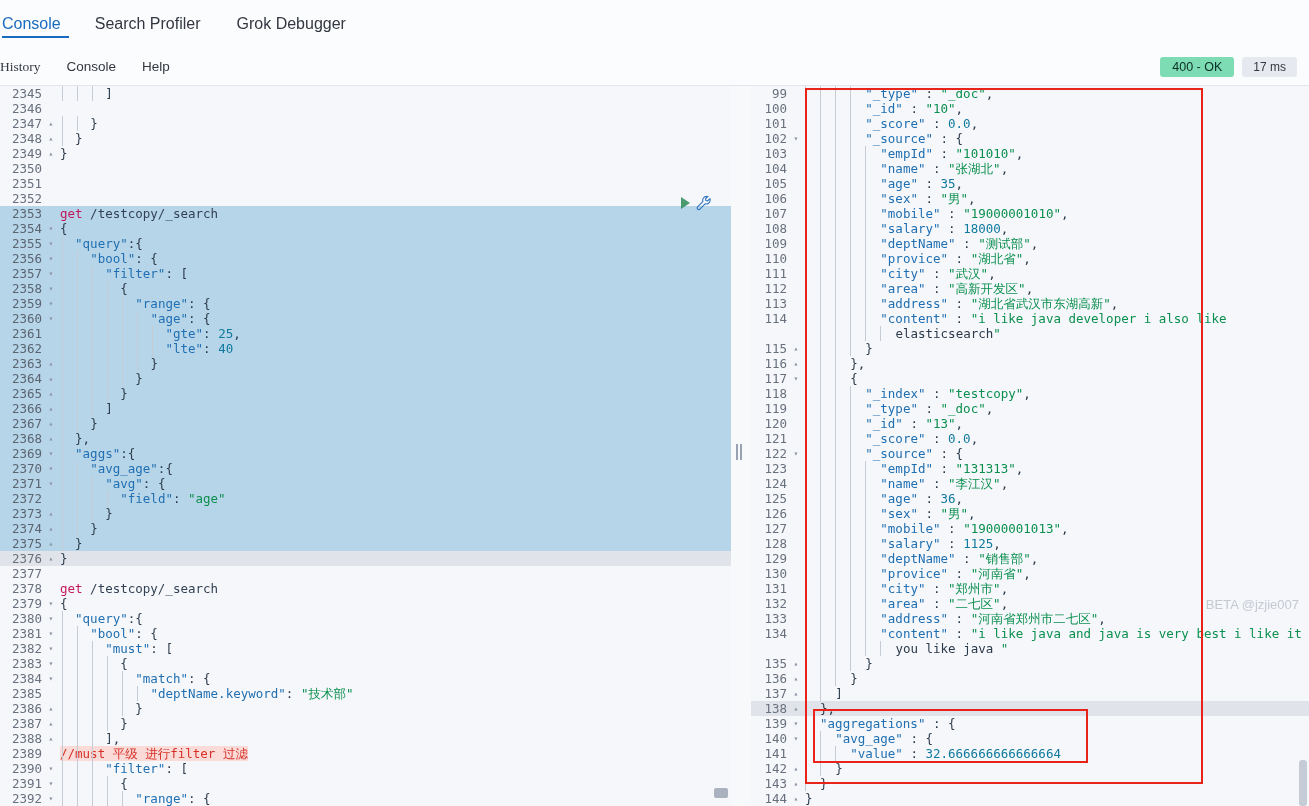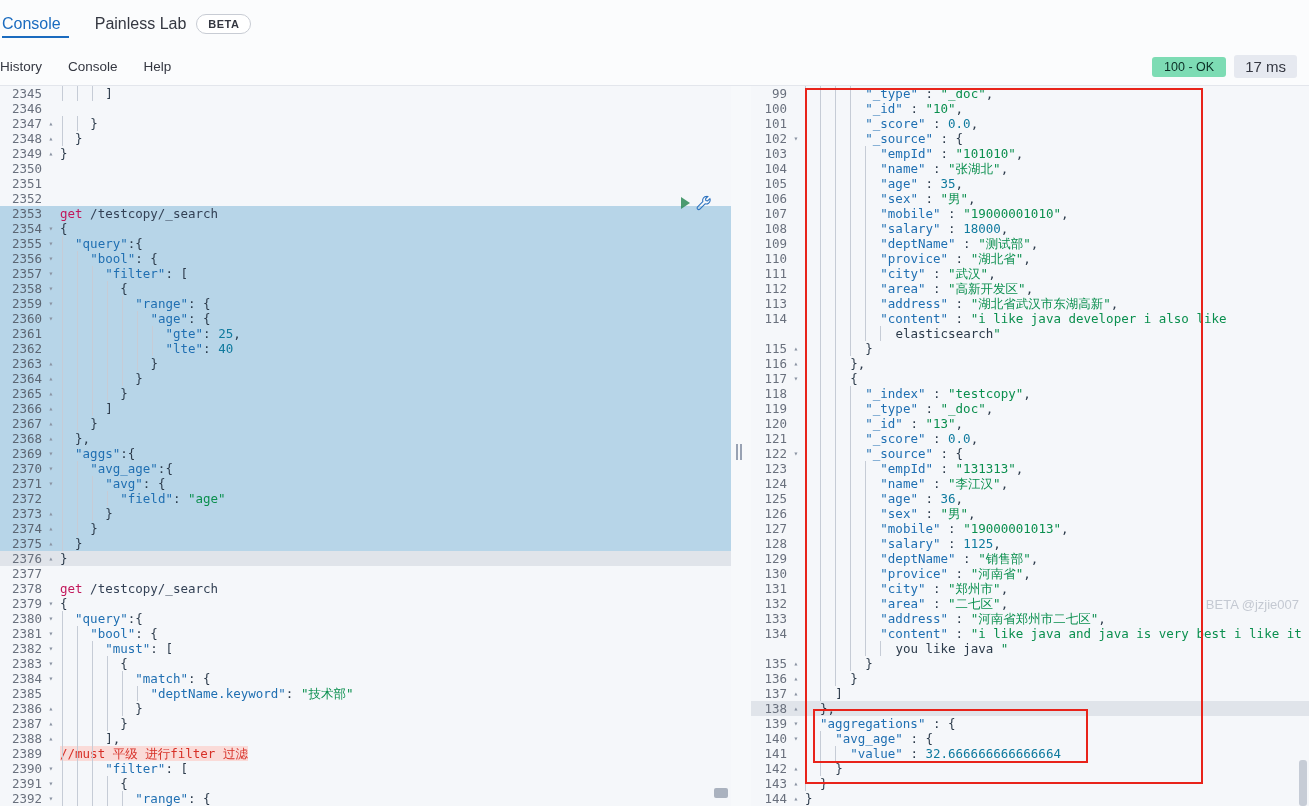--- a/index.html
+++ b/index.html
@@ -40,31 +40,31 @@
   .subbar {
     position: absolute; left: 0; top: 48px; width: 1309px; height: 37px;
     background: #fbfcfd;
     display: flex; align-items: center;
   }
   .subbar .links { display: flex; align-items: center; padding-left: 0px; }
   .sublink {
     font-size: 13.5px; color: #343741; padding: 0 13px; cursor: pointer;
     white-space: nowrap;
   }
-  .sublink:first-child { padding-left: 0px; }
+  .sublink:first-child { padding-left: 0px; font-family: Liberation Serif, serif; }
   .status-wrap {
     margin-left: auto; display: flex; align-items: center; gap: 8px;
     padding-right: 12px;
   }
   .status-ok {
     background: #7ddcb4; color: #0b2e25; font-size: 12.5px;
     padding: 3px 12px; border-radius: 3px; white-space: nowrap;
   }
   .status-time {
-    background: #e6e9f0; color: #343741; font-size: 15px;
+    background: #e6e9f0; color: #343741; font-size: 12px;
     padding: 3px 11px; border-radius: 3px; white-space: nowrap;
   }
   .hairline {
     position: absolute; left: 0; top: 85px; width: 1309px; height: 1px;
     background: #e3e6ec;
   }
 
   
   .editor-pane {
     position: absolute; left: 0; top: 86px; width: 731px; height: 720px;
@@ -173,33 +173,35 @@
 </head>
 <body>
 
 <div id="app">
 
   <div class="tabbar">
     <div class="tab active">
       <span>Console</span>
     </div>
     <div class="tab">
-      <span>Painless Lab</span>
-      <span class="beta-badge">BETA</span>
+      <span>Search Profiler</span>
+    </div>
+    <div class="tab">
+      <span>Grok Debugger</span>
     </div>
   </div>
 
   <div class="subbar">
     <div class="links">
       <div class="sublink">History</div>
       <div class="sublink">Console</div>
       <div class="sublink">Help</div>
     </div>
     <div class="status-wrap">
-      <div class="status-ok">100 - OK</div>
+      <div class="status-ok">400 - OK</div>
       <div class="status-time">17 ms</div>
     </div>
   </div>
   <div class="hairline"></div>
 
   <div class="editor-pane code" id="editor-pane" style="padding-top: 0px;"><div class="row"><span class="gutter">2345</span><span class="fold"></span><span class="src"><span class="k-punct"> </span><span class="k-punct"> </span><span class="k-punct"> </span><span class="k-punct"> </span><span class="k-punct"> </span><span class="k-punct"> </span><span class="k-punct">]</span></span><span class="guides"><i style="left:62px"></i><i style="left:77px"></i><i style="left:92px"></i></span></div><div class="row"><span class="gutter">2346</span><span class="fold"></span><span class="src">&nbsp;</span></div><div class="row"><span class="gutter">2347</span><span class="fold">▴</span><span class="src"><span class="k-punct"> </span><span class="k-punct"> </span><span class="k-punct"> </span><span class="k-punct"> </span><span class="k-punct">}</span></span><span class="guides"><i style="left:62px"></i><i style="left:77px"></i></span></div><div class="row"><span class="gutter">2348</span><span class="fold">▴</span><span class="src"><span class="k-punct"> </span><span class="k-punct"> </span><span class="k-punct">}</span></span><span class="guides"><i style="left:62px"></i></span></div><div class="row"><span class="gutter">2349</span><span class="fold">▴</span><span class="src"><span class="k-punct">}</span></span></div><div class="row"><span class="gutter">2350</span><span class="fold"></span><span class="src">&nbsp;</span></div><div class="row"><span class="gutter">2351</span><span class="fold"></span><span class="src">&nbsp;</span></div><div class="row"><span class="gutter">2352</span><span class="fold"></span><span class="src">&nbsp;</span></div><div class="row sel"><span class="gutter">2353</span><span class="fold"></span><span class="src"><span class="k-meth">get</span> <span class="k-url">/testcopy/_search</span></span></div><div class="row sel"><span class="gutter">2354</span><span class="fold">▾</span><span class="src"><span class="k-punct">{</span></span></div><div class="row sel"><span class="gutter">2355</span><span class="fold">▾</span><span class="src"><span class="k-punct"> </span><span class="k-punct"> </span><span class="k-key">"query"</span><span class="k-punct">:</span><span class="k-punct">{</span></span><span class="guides"><i style="left:62px"></i></span></div><div class="row sel"><span class="gutter">2356</span><span class="fold">▾</span><span class="src"><span class="k-punct"> </span><span class="k-punct"> </span><span class="k-punct"> </span><span class="k-punct"> </span><span class="k-key">"bool"</span><span class="k-punct">:</span><span class="k-punct"> </span><span class="k-punct">{</span></span><span class="guides"><i style="left:62px"></i><i style="left:77px"></i></span></div><div class="row sel"><span class="gutter">2357</span><span class="fold">▾</span><span class="src"><span class="k-punct"> </span><span class="k-punct"> </span><span class="k-punct"> </span><span class="k-punct"> </span><span class="k-punct"> </span><span class="k-punct"> </span><span class="k-key">"filter"</span><span class="k-punct">:</span><span class="k-punct"> </span><span class="k-punct">[</span></span><span class="guides"><i style="left:62px"></i><i style="left:77px"></i><i style="left:92px"></i></span></div><div class="row sel"><span class="gutter">2358</span><span class="fold">▾</span><span class="src"><span class="k-punct"> </span><span class="k-punct"> </span><span class="k-punct"> </span><span class="k-punct"> </span><span class="k-punct"> </span><span class="k-punct"> </span><span class="k-punct"> </span><span class="k-punct"> </span><span class="k-punct">{</span></span><span class="guides"><i style="left:62px"></i><i style="left:77px"></i><i style="left:92px"></i><i style="left:107px"></i></span></div><div class="row sel"><span class="gutter">2359</span><span class="fold">▾</span><span class="src"><span class="k-punct"> </span><span class="k-punct"> </span><span class="k-punct"> </span><span class="k-punct"> </span><span class="k-punct"> </span><span class="k-punct"> </span><span class="k-punct"> </span><span class="k-punct"> </span><span class="k-punct"> </span><span class="k-punct"> </span><span class="k-key">"range"</span><span class="k-punct">:</span><span class="k-punct"> </span><span class="k-punct">{</span></span><span class="guides"><i style="left:62px"></i><i style="left:77px"></i><i style="left:92px"></i><i style="left:107px"></i><i style="left:122px"></i></span></div><div class="row sel"><span class="gutter">2360</span><span class="fold">▾</span><span class="src"><span class="k-punct"> </span><span class="k-punct"> </span><span class="k-punct"> </span><span class="k-punct"> </span><span class="k-punct"> </span><span class="k-punct"> </span><span class="k-punct"> </span><span class="k-punct"> </span><span class="k-punct"> </span><span class="k-punct"> </span><span class="k-punct"> </span><span class="k-punct"> </span><span class="k-key">"age"</span><span class="k-punct">:</span><span class="k-punct"> </span><span class="k-punct">{</span></span><span class="guides"><i style="left:62px"></i><i style="left:77px"></i><i style="left:92px"></i><i style="left:107px"></i><i style="left:122px"></i><i style="left:137px"></i></span></div><div class="row sel"><span class="gutter">2361</span><span class="fold"></span><span class="src"><span class="k-punct"> </span><span class="k-punct"> </span><span class="k-punct"> </span><span class="k-punct"> </span><span class="k-punct"> </span><span class="k-punct"> </span><span class="k-punct"> </span><span class="k-punct"> </span><span class="k-punct"> </span><span class="k-punct"> </span><span class="k-punct"> </span><span class="k-punct"> </span><span class="k-punct"> </span><span class="k-punct"> </span><span class="k-key">"gte"</span><span class="k-punct">:</span><span class="k-punct"> </span><span class="k-num">25</span><span class="k-punct">,</span></span><span class="guides"><i style="left:62px"></i><i style="left:77px"></i><i style="left:92px"></i><i style="left:107px"></i><i style="left:122px"></i><i style="left:137px"></i><i style="left:152px"></i></span></div><div class="row sel"><span class="gutter">2362</span><span class="fold"></span><span class="src"><span class="k-punct"> </span><span class="k-punct"> </span><span class="k-punct"> </span><span class="k-punct"> </span><span class="k-punct"> </span><span class="k-punct"> </span><span class="k-punct"> </span><span class="k-punct"> </span><span class="k-punct"> </span><span class="k-punct"> </span><span class="k-punct"> </span><span class="k-punct"> </span><span class="k-punct"> </span><span class="k-punct"> </span><span class="k-key">"lte"</span><span class="k-punct">:</span><span class="k-punct"> </span><span class="k-num">40</span></span><span class="guides"><i style="left:62px"></i><i style="left:77px"></i><i style="left:92px"></i><i style="left:107px"></i><i style="left:122px"></i><i style="left:137px"></i><i style="left:152px"></i></span></div><div class="row sel"><span class="gutter">2363</span><span class="fold">▴</span><span class="src"><span class="k-punct"> </span><span class="k-punct"> </span><span class="k-punct"> </span><span class="k-punct"> </span><span class="k-punct"> </span><span class="k-punct"> </span><span class="k-punct"> </span><span class="k-punct"> </span><span class="k-punct"> </span><span class="k-punct"> </span><span class="k-punct"> </span><span class="k-punct"> </span><span class="k-punct">}</span></span><span class="guides"><i style="left:62px"></i><i style="left:77px"></i><i style="left:92px"></i><i style="left:107px"></i><i style="left:122px"></i><i style="left:137px"></i></span></div><div class="row sel"><span class="gutter">2364</span><span class="fold">▴</span><span class="src"><span class="k-punct"> </span><span class="k-punct"> </span><span class="k-punct"> </span><span class="k-punct"> </span><span class="k-punct"> </span><span class="k-punct"> </span><span class="k-punct"> </span><span class="k-punct"> </span><span class="k-punct"> </span><span class="k-punct"> </span><span class="k-punct">}</span></span><span class="guides"><i style="left:62px"></i><i style="left:77px"></i><i style="left:92px"></i><i style="left:107px"></i><i style="left:122px"></i></span></div><div class="row sel"><span class="gutter">2365</span><span class="fold">▴</span><span class="src"><span class="k-punct"> </span><span class="k-punct"> </span><span class="k-punct"> </span><span class="k-punct"> </span><span class="k-punct"> </span><span class="k-punct"> </span><span class="k-punct"> </span><span class="k-punct"> </span><span class="k-punct">}</span></span><span class="guides"><i style="left:62px"></i><i style="left:77px"></i><i style="left:92px"></i><i style="left:107px"></i></span></div><div class="row sel"><span class="gutter">2366</span><span class="fold">▴</span><span class="src"><span class="k-punct"> </span><span class="k-punct"> </span><span class="k-punct"> </span><span class="k-punct"> </span><span class="k-punct"> </span><span class="k-punct"> </span><span class="k-punct">]</span></span><span class="guides"><i style="left:62px"></i><i style="left:77px"></i><i style="left:92px"></i></span></div><div class="row sel"><span class="gutter">2367</span><span class="fold">▴</span><span class="src"><span class="k-punct"> </span><span class="k-punct"> </span><span class="k-punct"> </span><span class="k-punct"> </span><span class="k-punct">}</span></span><span class="guides"><i style="left:62px"></i><i style="left:77px"></i></span></div><div class="row sel"><span class="gutter">2368</span><span class="fold">▴</span><span class="src"><span class="k-punct"> </span><span class="k-punct"> </span><span class="k-punct">}</span><span class="k-punct">,</span></span><span class="guides"><i style="left:62px"></i></span></div><div class="row sel"><span class="gutter">2369</span><span class="fold">▾</span><span class="src"><span class="k-punct"> </span><span class="k-punct"> </span><span class="k-key">"aggs"</span><span class="k-punct">:</span><span class="k-punct">{</span></span><span class="guides"><i style="left:62px"></i></span></div><div class="row sel"><span class="gutter">2370</span><span class="fold">▾</span><span class="src"><span class="k-punct"> </span><span class="k-punct"> </span><span class="k-punct"> </span><span class="k-punct"> </span><span class="k-key">"avg_age"</span><span class="k-punct">:</span><span class="k-punct">{</span></span><span class="guides"><i style="left:62px"></i><i style="left:77px"></i></span></div><div class="row sel"><span class="gutter">2371</span><span class="fold">▾</span><span class="src"><span class="k-punct"> </span><span class="k-punct"> </span><span class="k-punct"> </span><span class="k-punct"> </span><span class="k-punct"> </span><span class="k-punct"> </span><span class="k-key">"avg"</span><span class="k-punct">:</span><span class="k-punct"> </span><span class="k-punct">{</span></span><span class="guides"><i style="left:62px"></i><i style="left:77px"></i><i style="left:92px"></i></span></div><div class="row sel"><span class="gutter">2372</span><span class="fold"></span><span class="src"><span class="k-punct"> </span><span class="k-punct"> </span><span class="k-punct"> </span><span class="k-punct"> </span><span class="k-punct"> </span><span class="k-punct"> </span><span class="k-punct"> </span><span class="k-punct"> </span><span class="k-key">"field"</span><span class="k-punct">:</span><span class="k-punct"> </span><span class="k-str">"age"</span></span><span class="guides"><i style="left:62px"></i><i style="left:77px"></i><i style="left:92px"></i><i style="left:107px"></i></span></div><div class="row sel"><span class="gutter">2373</span><span class="fold">▴</span><span class="src"><span class="k-punct"> </span><span class="k-punct"> </span><span class="k-punct"> </span><span class="k-punct"> </span><span class="k-punct"> </span><span class="k-punct"> </span><span class="k-punct">}</span></span><span class="guides"><i style="left:62px"></i><i style="left:77px"></i><i style="left:92px"></i></span></div><div class="row sel"><span class="gutter">2374</span><span class="fold">▴</span><span class="src"><span class="k-punct"> </span><span class="k-punct"> </span><span class="k-punct"> </span><span class="k-punct"> </span><span class="k-punct">}</span></span><span class="guides"><i style="left:62px"></i><i style="left:77px"></i></span></div><div class="row sel"><span class="gutter">2375</span><span class="fold">▴</span><span class="src"><span class="k-punct"> </span><span class="k-punct"> </span><span class="k-punct">}</span></span><span class="guides"><i style="left:62px"></i></span></div><div class="row cur"><span class="gutter">2376</span><span class="fold">▴</span><span class="src"><span class="k-punct">}</span></span></div><div class="row"><span class="gutter">2377</span><span class="fold"></span><span class="src">&nbsp;</span></div><div class="row"><span class="gutter">2378</span><span class="fold"></span><span class="src"><span class="k-meth">get</span> <span class="k-url">/testcopy/_search</span></span></div><div class="row"><span class="gutter">2379</span><span class="fold">▾</span><span class="src"><span class="k-punct">{</span></span></div><div class="row"><span class="gutter">2380</span><span class="fold">▾</span><span class="src"><span class="k-punct"> </span><span class="k-punct"> </span><span class="k-key">"query"</span><span class="k-punct">:</span><span class="k-punct">{</span></span><span class="guides"><i style="left:62px"></i></span></div><div class="row"><span class="gutter">2381</span><span class="fold">▾</span><span class="src"><span class="k-punct"> </span><span class="k-punct"> </span><span class="k-punct"> </span><span class="k-punct"> </span><span class="k-key">"bool"</span><span class="k-punct">:</span><span class="k-punct"> </span><span class="k-punct">{</span></span><span class="guides"><i style="left:62px"></i><i style="left:77px"></i></span></div><div class="row"><span class="gutter">2382</span><span class="fold">▾</span><span class="src"><span class="k-punct"> </span><span class="k-punct"> </span><span class="k-punct"> </span><span class="k-punct"> </span><span class="k-punct"> </span><span class="k-punct"> </span><span class="k-key">"must"</span><span class="k-punct">:</span><span class="k-punct"> </span><span class="k-punct">[</span></span><span class="guides"><i style="left:62px"></i><i style="left:77px"></i><i style="left:92px"></i></span></div><div class="row"><span class="gutter">2383</span><span class="fold">▾</span><span class="src"><span class="k-punct"> </span><span class="k-punct"> </span><span class="k-punct"> </span><span class="k-punct"> </span><span class="k-punct"> </span><span class="k-punct"> </span><span class="k-punct"> </span><span class="k-punct"> </span><span class="k-punct">{</span></span><span class="guides"><i style="left:62px"></i><i style="left:77px"></i><i style="left:92px"></i><i style="left:107px"></i></span></div><div class="row"><span class="gutter">2384</span><span class="fold">▾</span><span class="src"><span class="k-punct"> </span><span class="k-punct"> </span><span class="k-punct"> </span><span class="k-punct"> </span><span class="k-punct"> </span><span class="k-punct"> </span><span class="k-punct"> </span><span class="k-punct"> </span><span class="k-punct"> </span><span class="k-punct"> </span><span class="k-key">"match"</span><span class="k-punct">:</span><span class="k-punct"> </span><span class="k-punct">{</span></span><span class="guides"><i style="left:62px"></i><i style="left:77px"></i><i style="left:92px"></i><i style="left:107px"></i><i style="left:122px"></i></span></div><div class="row"><span class="gutter">2385</span><span class="fold"></span><span class="src"><span class="k-punct"> </span><span class="k-punct"> </span><span class="k-punct"> </span><span class="k-punct"> </span><span class="k-punct"> </span><span class="k-punct"> </span><span class="k-punct"> </span><span class="k-punct"> </span><span class="k-punct"> </span><span class="k-punct"> </span><span class="k-punct"> </span><span class="k-punct"> </span><span class="k-key">"deptName.keyword"</span><span class="k-punct">:</span><span class="k-punct"> </span><span class="k-str">"技术部"</span></span><span class="guides"><i style="left:62px"></i><i style="left:77px"></i><i style="left:92px"></i><i style="left:107px"></i><i style="left:122px"></i><i style="left:137px"></i></span></div><div class="row"><span class="gutter">2386</span><span class="fold">▴</span><span class="src"><span class="k-punct"> </span><span class="k-punct"> </span><span class="k-punct"> </span><span class="k-punct"> </span><span class="k-punct"> </span><span class="k-punct"> </span><span class="k-punct"> </span><span class="k-punct"> </span><span class="k-punct"> </span><span class="k-punct"> </span><span class="k-punct">}</span></span><span class="guides"><i style="left:62px"></i><i style="left:77px"></i><i style="left:92px"></i><i style="left:107px"></i><i style="left:122px"></i></span></div><div class="row"><span class="gutter">2387</span><span class="fold">▴</span><span class="src"><span class="k-punct"> </span><span class="k-punct"> </span><span class="k-punct"> </span><span class="k-punct"> </span><span class="k-punct"> </span><span class="k-punct"> </span><span class="k-punct"> </span><span class="k-punct"> </span><span class="k-punct">}</span></span><span class="guides"><i style="left:62px"></i><i style="left:77px"></i><i style="left:92px"></i><i style="left:107px"></i></span></div><div class="row"><span class="gutter">2388</span><span class="fold">▴</span><span class="src"><span class="k-punct"> </span><span class="k-punct"> </span><span class="k-punct"> </span><span class="k-punct"> </span><span class="k-punct"> </span><span class="k-punct"> </span><span class="k-punct">]</span><span class="k-punct">,</span></span><span class="guides"><i style="left:62px"></i><i style="left:77px"></i><i style="left:92px"></i></span></div><div class="row"><span class="gutter">2389</span><span class="fold"></span><span class="src"><span class="k-cmt">//must 平级 进行filter 过滤</span></span><span class="guides"><i style="left:62px"></i><i style="left:77px"></i><i style="left:92px"></i></span></div><div class="row"><span class="gutter">2390</span><span class="fold">▾</span><span class="src"><span class="k-punct"> </span><span class="k-punct"> </span><span class="k-punct"> </span><span class="k-punct"> </span><span class="k-punct"> </span><span class="k-punct"> </span><span class="k-key">"filter"</span><span class="k-punct">:</span><span class="k-punct"> </span><span class="k-punct">[</span></span><span class="guides"><i style="left:62px"></i><i style="left:77px"></i><i style="left:92px"></i></span></div><div class="row"><span class="gutter">2391</span><span class="fold">▾</span><span class="src"><span class="k-punct"> </span><span class="k-punct"> </span><span class="k-punct"> </span><span class="k-punct"> </span><span class="k-punct"> </span><span class="k-punct"> </span><span class="k-punct"> </span><span class="k-punct"> </span><span class="k-punct">{</span></span><span class="guides"><i style="left:62px"></i><i style="left:77px"></i><i style="left:92px"></i><i style="left:107px"></i></span></div><div class="row"><span class="gutter">2392</span><span class="fold">▾</span><span class="src"><span class="k-punct"> </span><span class="k-punct"> </span><span class="k-punct"> </span><span class="k-punct"> </span><span class="k-punct"> </span><span class="k-punct"> </span><span class="k-punct"> </span><span class="k-punct"> </span><span class="k-punct"> </span><span class="k-punct"> </span><span class="k-key">"range"</span><span class="k-punct">:</span><span class="k-punct"> </span><span class="k-punct">{</span></span><span class="guides"><i style="left:62px"></i><i style="left:77px"></i><i style="left:92px"></i><i style="left:107px"></i><i style="left:122px"></i></span></div></div>
 
   <div class="runicons">
     <div class="play-tri"></div>
     <svg class="wrench" width="16" height="16" viewBox="0 0 16 16">

